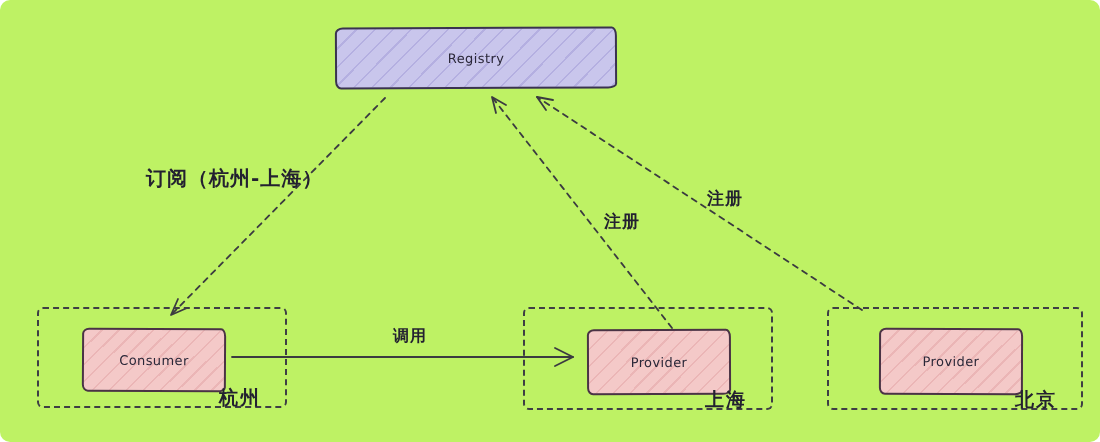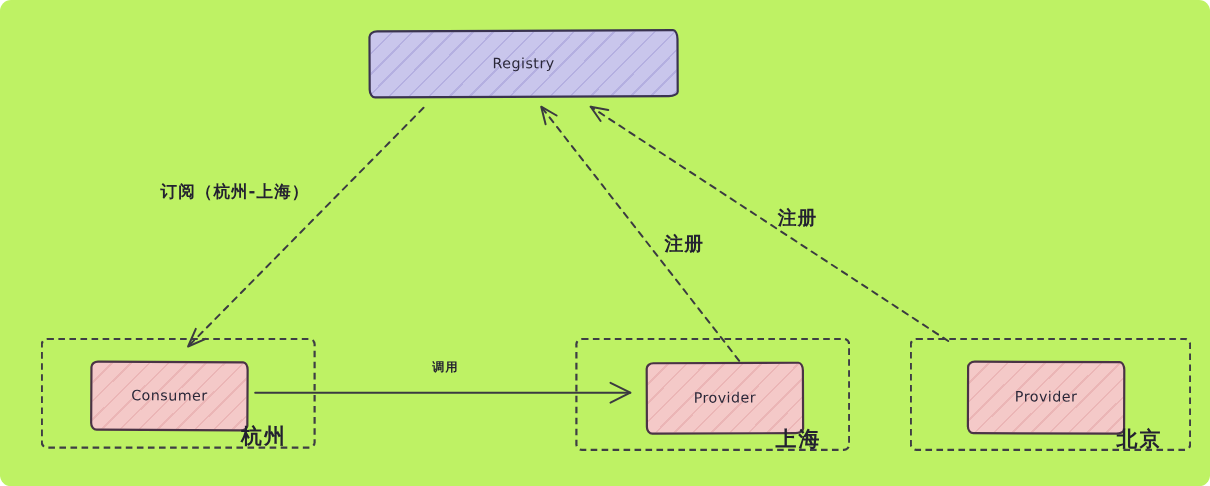--- a/index.html
+++ b/index.html
@@ -62,24 +62,24 @@
     color: #232130;
     line-height: 1;
     letter-spacing: 2px;
   }
   .edge-label {
     position: absolute;
     color: #232130;
     font-weight: 700;
     white-space: nowrap;
   }
-  .label-subscribe { left: 146px; top: 165px; font-size: 15px; letter-spacing: 1px; }
+  .label-subscribe { left: 146px; top: 165px; font-size: 20px; letter-spacing: 1px; }
   .label-register-shanghai { left: 604px; top: 210px; font-size: 17px; letter-spacing: 1px; }
   .label-register-beijing  { left: 707px; top: 187px; font-size: 17px; letter-spacing: 1px; }
-  .label-invoke { left: 393px; top: 326px; font-size: 11px; letter-spacing: 1px; }
+  .label-invoke { left: 393px; top: 326px; font-size: 16px; letter-spacing: 1px; }
 </style>
 </head>
 <body>
 
 <div class="canvas">
 
   <svg class="edges" viewBox="0 0 1100 442" aria-hidden="true">
     <g>
       <path class="dash" d="M385,98 L173,313"></path>
       <path d="M187,308 L171,315 L178,299"></path>

